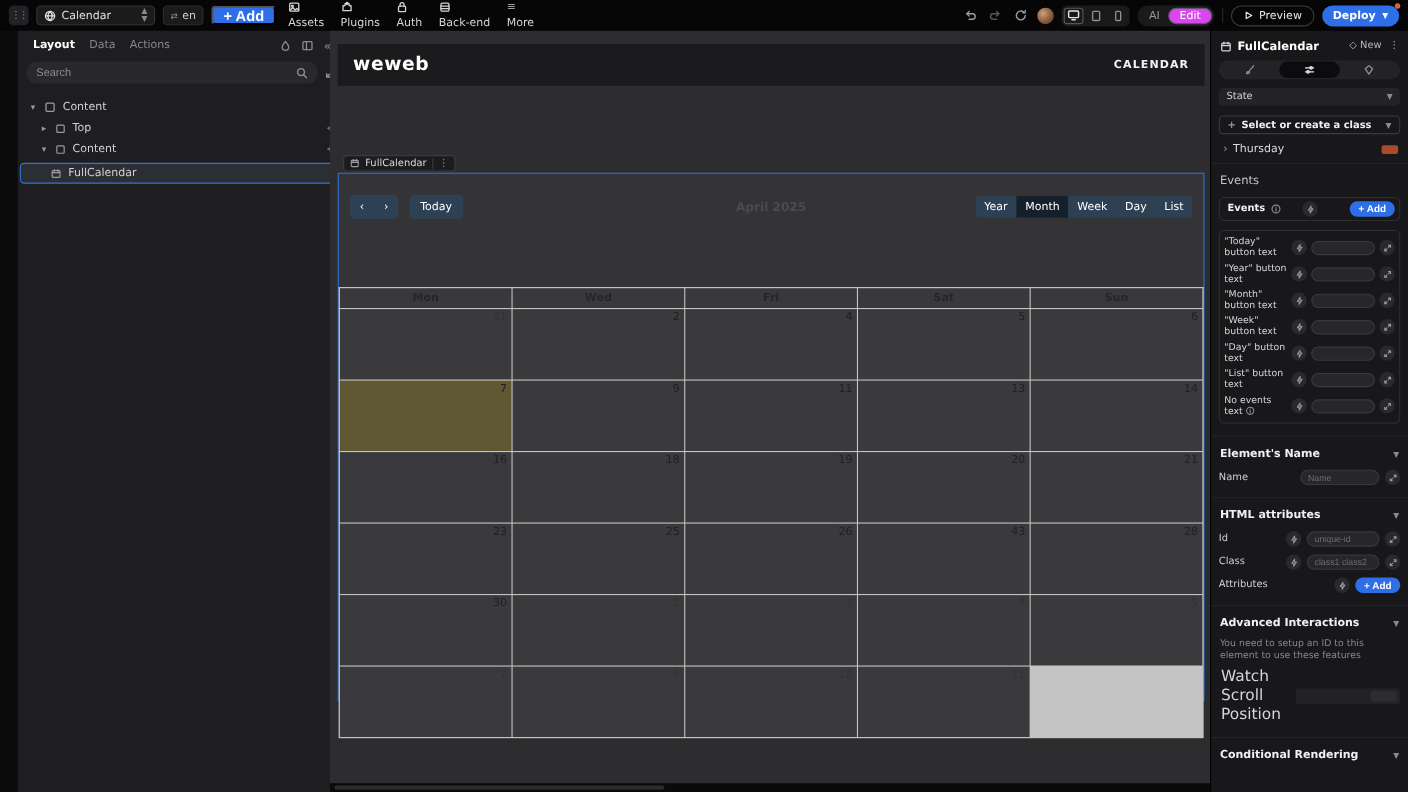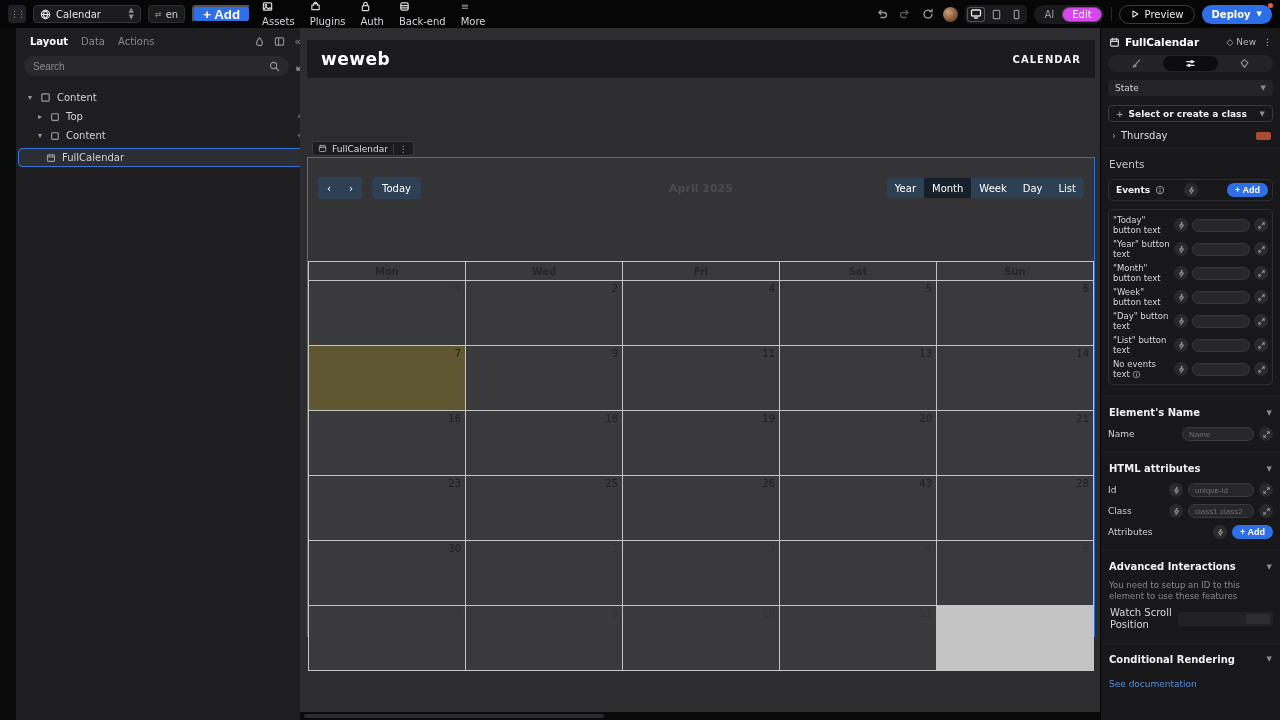--- a/index.html
+++ b/index.html
@@ -132,21 +132,21 @@
   .f-input { flex:1; height:13px; background:#27272a; border:1px solid #3a3a3d; border-radius:7px; min-width:0; outline:none; color:#cfcfd3; font-size:8px; padding:0 5px; }
   .rp-div { height:1px; background:#232326; margin-top:11px; }
   .attr-row { display:flex; align-items:center; gap:5px; padding:0 7px; margin-top:7px; }
   .attr-lbl { flex:1; color:#cfcfd3; font-size:9px; line-height:1.2; }
   .attr-input { width:66px; height:14px; background:#27272a; border:1px solid #3a3a3d; border-radius:7px;
                 outline:none; color:#cfcfd3; font-size:8px; padding:0 6px; flex:none; }
   .attr-input::placeholder { color:#6e6e72; }
   .name-input { width:72px; }
   .rp-notice { padding:6px 8px 0 8px; color:#88888c; font-size:8.5px; line-height:1.35; }
   .watch-row { display:flex; align-items:center; padding:4px 7px 0 9px; gap:6px; }
-  .watch-lbl { width:62px; color:#d6d6d8; font-size:10px; line-height:1.25; }
+  .watch-lbl { width:62px; color:#d6d6d8; font-size:14px; line-height:1.25; }
   .watch-toggle { flex:1; height:14px; background:#222225; border-radius:3px; position:relative; }
   .watch-knob { position:absolute; right:3px; top:2px; width:24px; height:10px; background:#2d2d31; border-radius:2px; }
   .doc-link { display:block; padding:12px 8px 0 8px; color:#568fd6; font-size:9px; text-decoration:none; }
 </style>
 </head>
 <body>
 
 <svg width="0" height="0" style="position:absolute">
   <defs>
     <symbol id="i-globe" viewBox="0 0 12 12">
@@ -764,15 +764,14 @@
       <div class="watch-toggle">
         <div class="watch-knob"></div>
       </div>
     </div>
 
     <div class="rp-div"></div>
     <div class="rp-sechead2">
       <span>Conditional Rendering</span>
       <span class="rp-chev">▼</span>
     </div>
-    <a class="doc-link" href="#">See documentation</a>
   </div>
 </div>
 
 </body></html>

